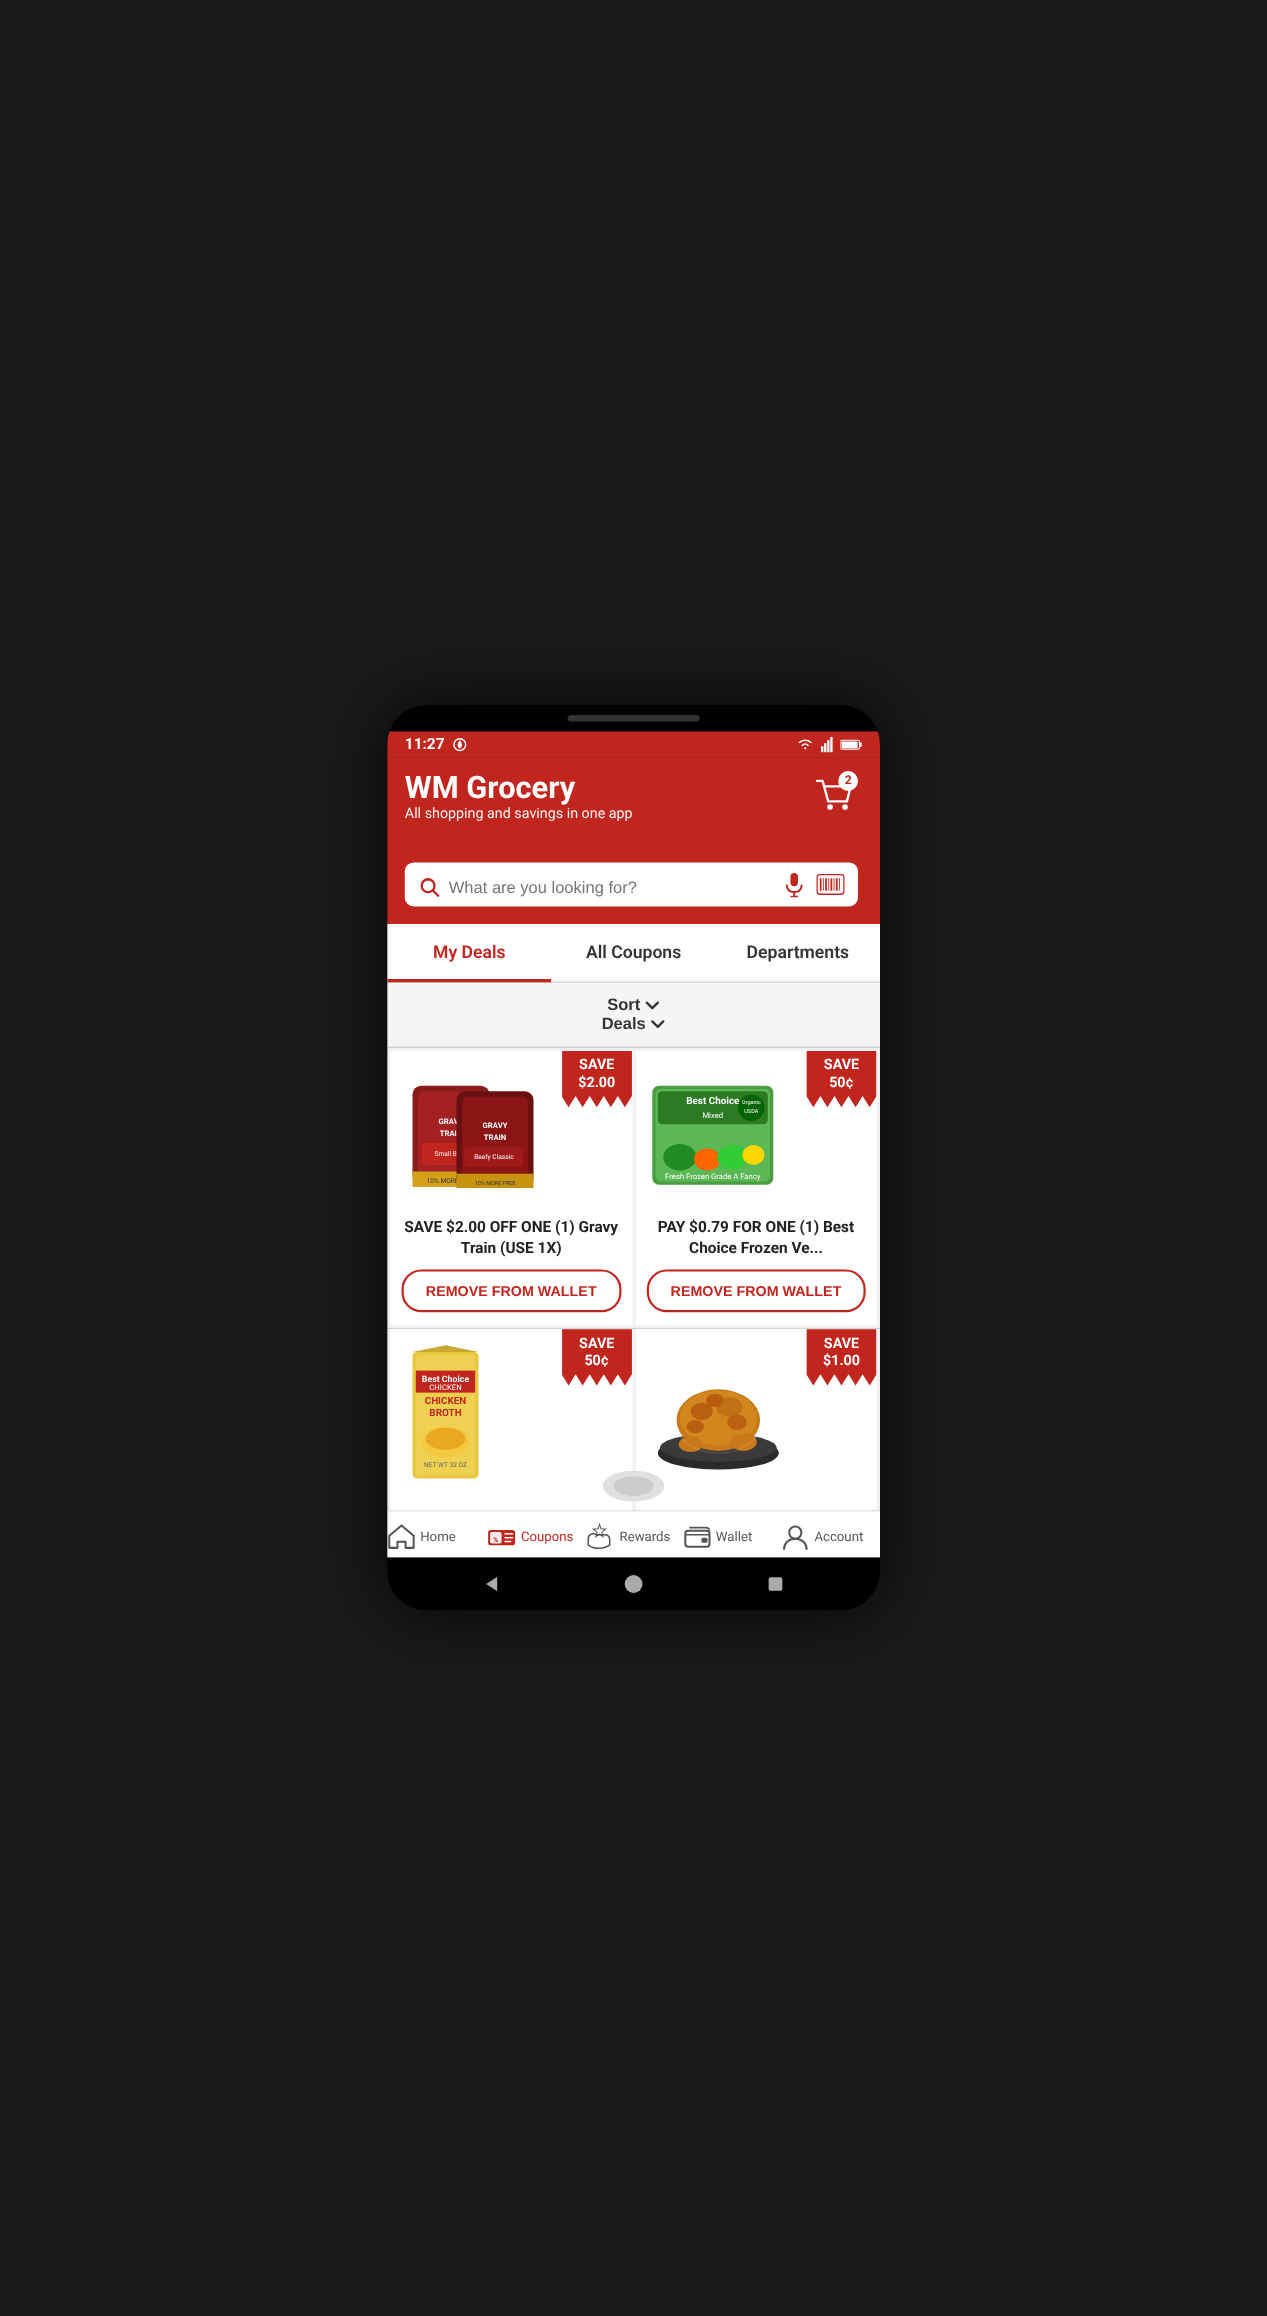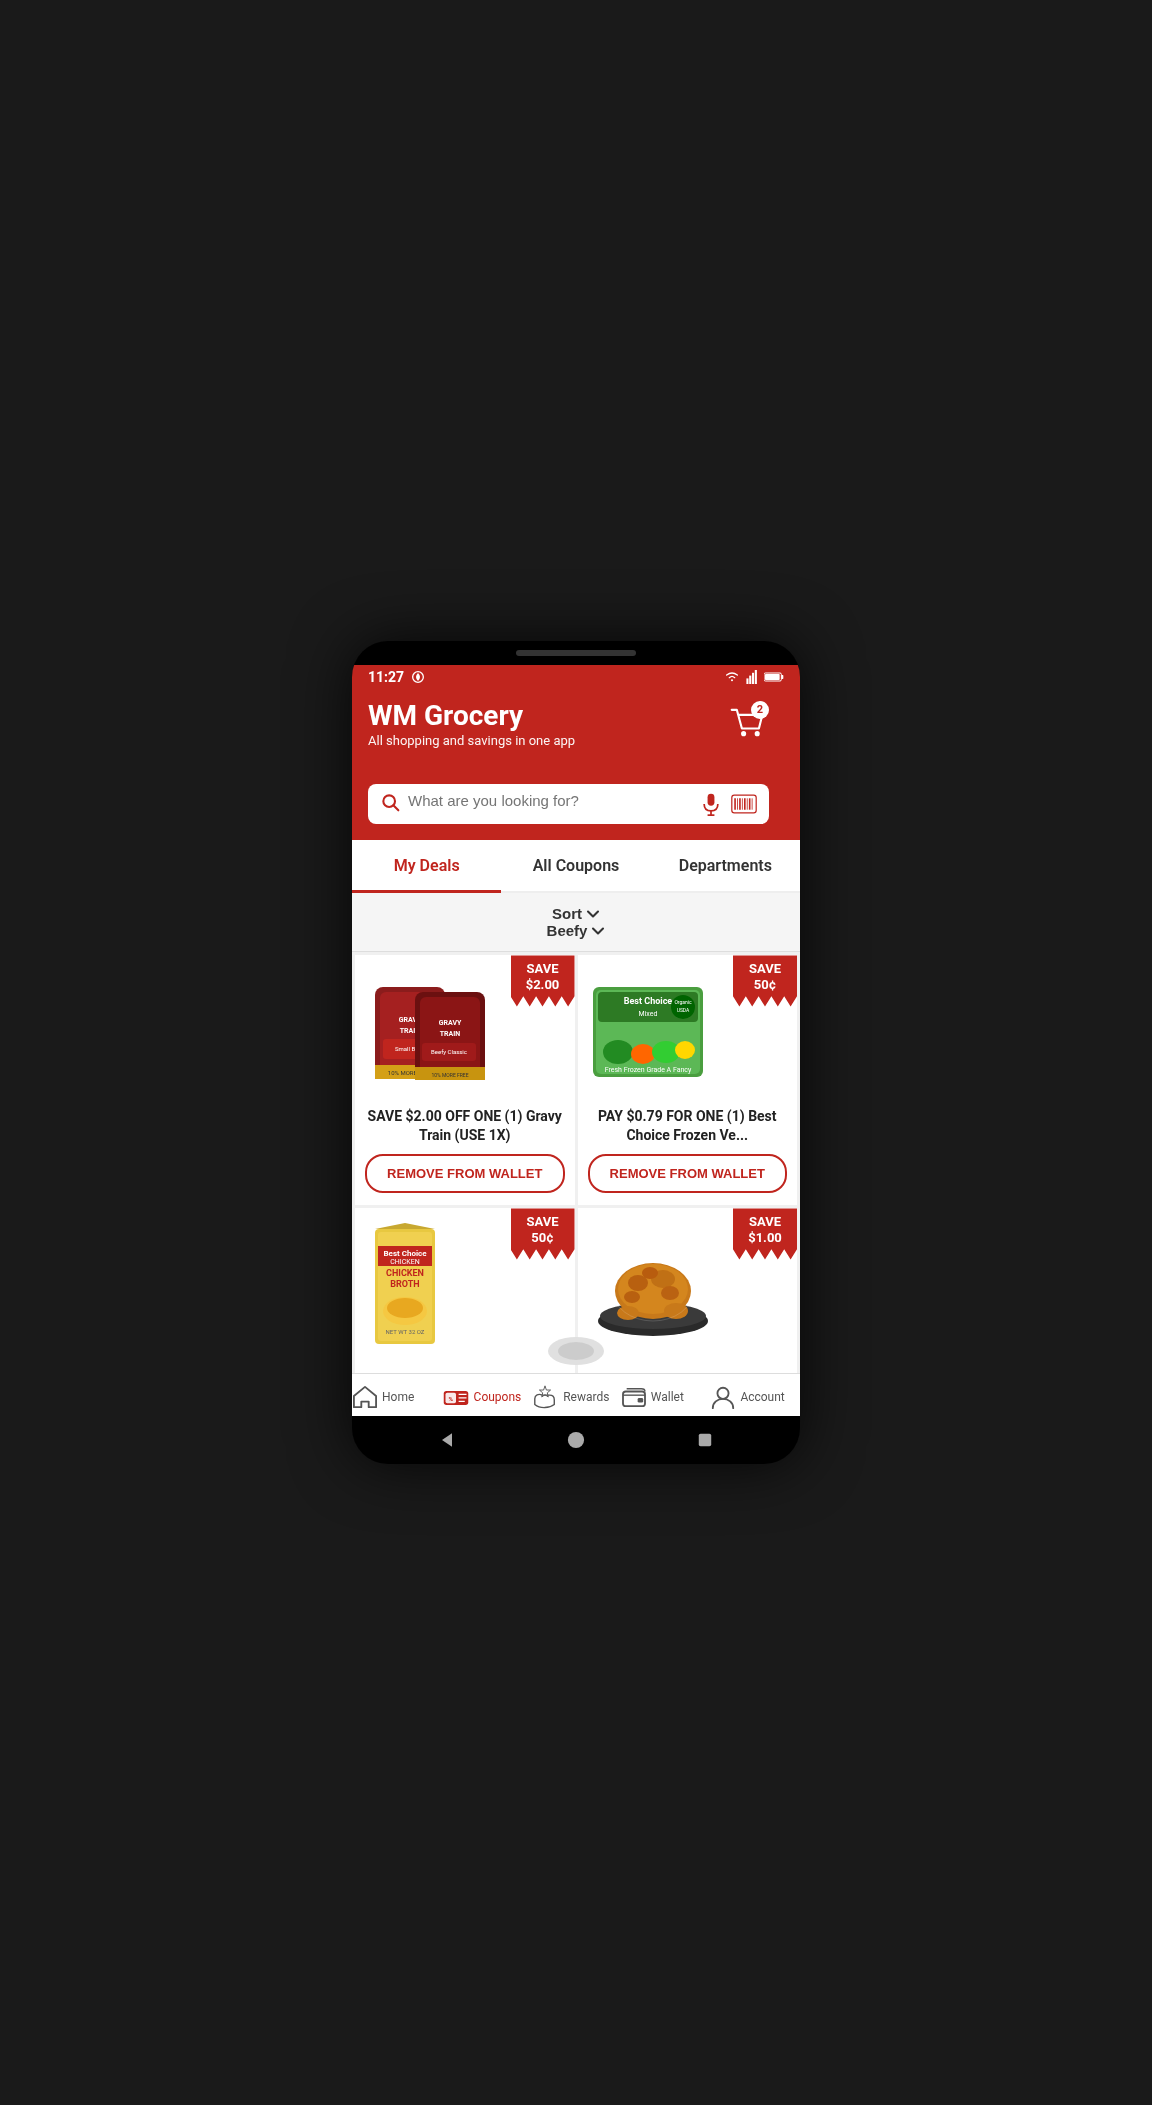--- a/index.html
+++ b/index.html
@@ -40,21 +40,21 @@
       justify-content: space-between;
       align-items: center;
       padding: 4px 16px;
       font-size: 14px;
       font-weight: bold;
     }
     .status-left { display: flex; align-items: center; gap: 6px; }
     .status-right { display: flex; align-items: center; gap: 6px; }
     .app-header {
       background: #c0251e;
-      padding: 12px 31px 16px 16px;
+      padding: 12px 20px 16px 16px;
       color: white;
     }
     .app-header-top {
       display: flex;
       justify-content: space-between;
       align-items: flex-start;
       margin-bottom: 12px;
     }
     .app-title {
       font-size: 28px;
@@ -87,21 +87,21 @@
       font-size: 11px;
       font-weight: bold;
       display: flex;
       align-items: center;
       justify-content: center;
     }
     .search-bar {
       background: white;
       border-radius: 8px;
       display: flex;
-      align-items: flex-start;
+      align-items: flex-end;
       padding: 8px 12px;
       gap: 8px;
       margin-top: 36px;
     }
     .search-input {
       flex: 1;
       border: none;
       outline: none;
       font-size: 15px;
       color: #888;
@@ -354,21 +354,21 @@
   </div>
 
   <div class="sort-filter-bar">
     <button class="sort-btn">
       <span>Sort</span>
       <svg width="14" height="10" viewBox="0 0 16 12" fill="none">
         <polyline points="2,3 8,9 14,3" stroke="#333" stroke-width="2.5" stroke-linecap="round" stroke-linejoin="round" fill="none"></polyline>
       </svg>
     </button>
     <button class="filter-btn">
-      <span>Beefy</span>
+      <span>Deals</span>
       <svg width="14" height="10" viewBox="0 0 16 12" fill="none">
         <polyline points="2,3 8,9 14,3" stroke="#333" stroke-width="2.5" stroke-linecap="round" stroke-linejoin="round" fill="none"></polyline>
       </svg>
     </button>
   </div>
 
   <div class="deals-grid">
 
     <div class="deal-card">
       <div class="save-badge">

